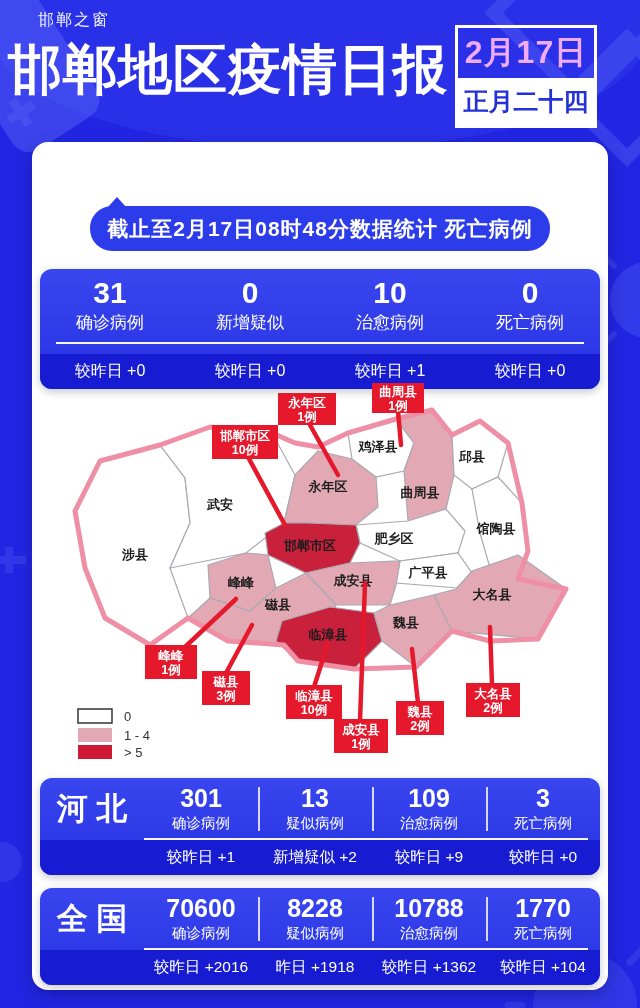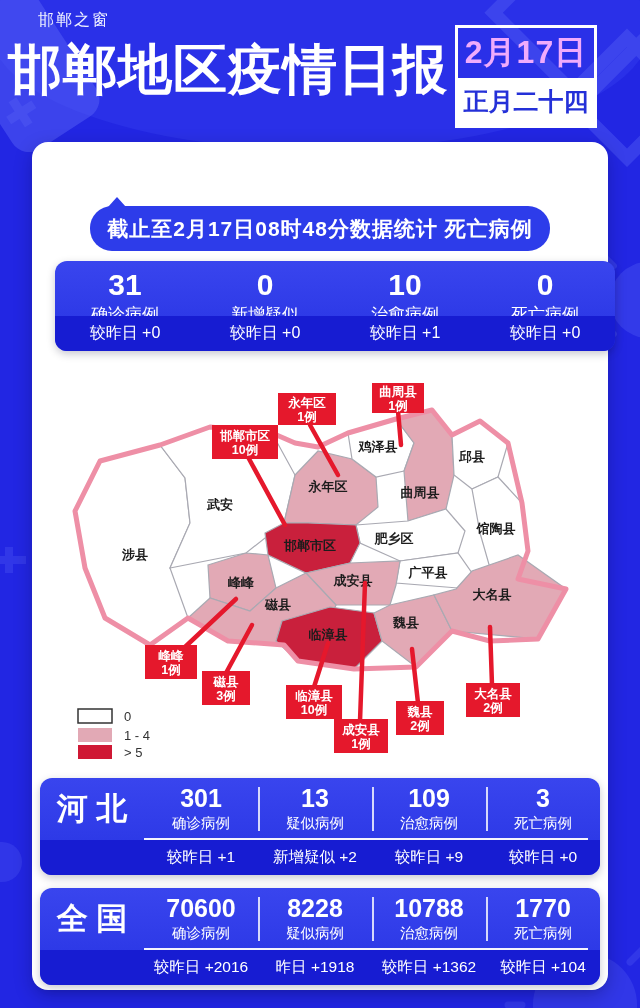--- a/index.html
+++ b/index.html
@@ -16,21 +16,21 @@
   .date-box{position:absolute;left:455px;top:25px;width:142px;height:103px;border:3px solid #ffffff;box-sizing:border-box;display:flex;flex-direction:column;}
   .date-top{flex:1;display:flex;align-items:center;justify-content:center;color:#f0abfc;font-size:32px;font-weight:700;letter-spacing:1px;}
   .date-bottom{height:47px;background:#ffffff;display:flex;align-items:center;justify-content:center;color:#2430d8;font-size:25px;font-weight:700;}
   
   .card{position:absolute;left:32px;top:142px;width:576px;height:848px;background:#ffffff;border-radius:16px;z-index:2;box-shadow:0 6px 18px rgba(0,0,40,.25);}
   .card-title{position:absolute;left:0;top:18px;width:100%;text-align:center;font-size:30px;font-weight:900;color:#8b5cf6;letter-spacing:2px;margin-top:44px;}
   .banner{position:absolute;left:58px;top:64px;width:460px;height:45px;background:#2d3cea;border-radius:22px;display:flex;align-items:center;justify-content:center;color:#fff;font-size:21px;font-weight:700;letter-spacing:1px;}
   .banner::before{content:"";position:absolute;left:18px;top:-9px;width:0;height:0;border-left:9px solid transparent;border-right:9px solid transparent;border-bottom:10px solid #2d3cea;}
   
   .stat-card{position:absolute;left:8px;width:560px;border-radius:12px;overflow:hidden;background:linear-gradient(180deg,#3945ee,#2733e3);box-shadow:0 3px 8px rgba(0,0,40,.22);}
-  .hd-card{top:119px;height:90px;margin-left:15px;}
+  .hd-card{top:127px;height:120px;}
   .hd-top{height:73px;display:flex;align-items:center;}
   .hd-col{flex:1;text-align:center;color:#fff;}
   .hd-val{font-size:30px;font-weight:700;line-height:1.05;}
   .hd-lab{font-size:17px;margin-top:3px;}
   .hd-line{position:absolute;left:16px;right:16px;top:73px;height:2px;background:rgba(255,255,255,.95);}
   .hd-bottom{position:absolute;left:0;right:0;bottom:0;height:35px;background:#171cd2;display:flex;align-items:center;}
   .hd-delta{flex:1;text-align:center;color:#fff;font-size:16px;}
   
   .rc{height:97px;}
   .rc-hebei{top:636px;}

